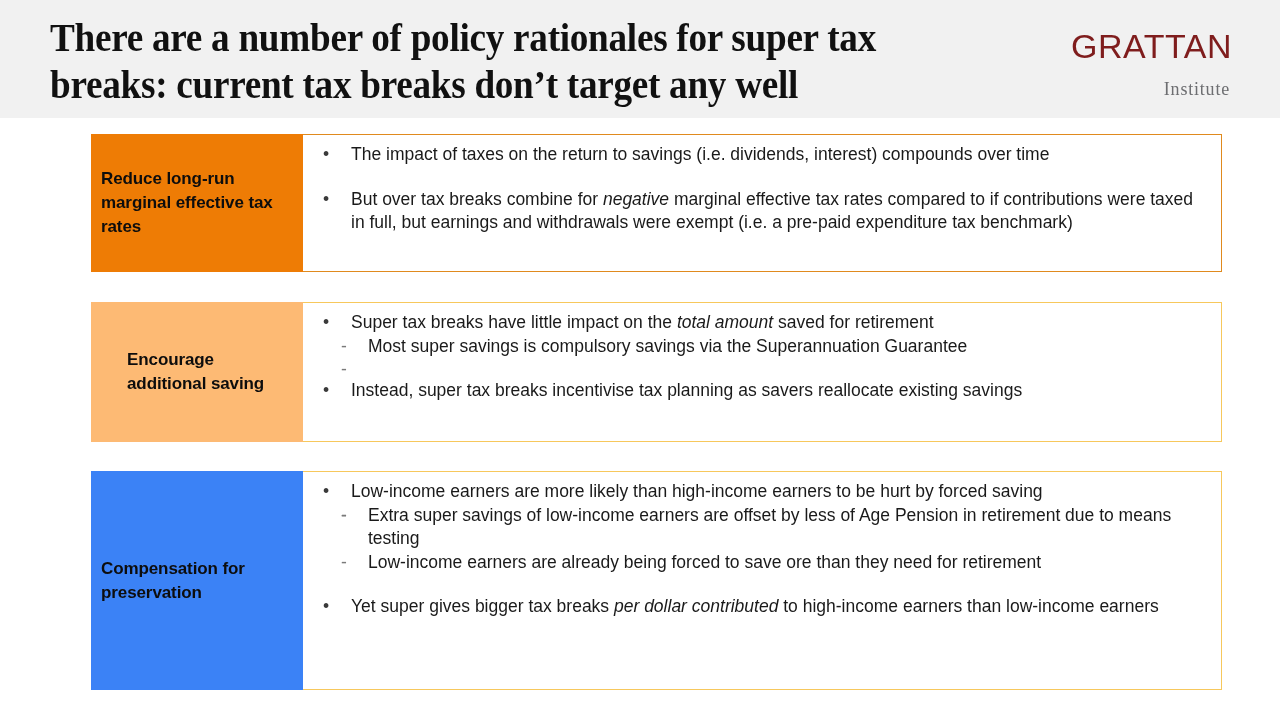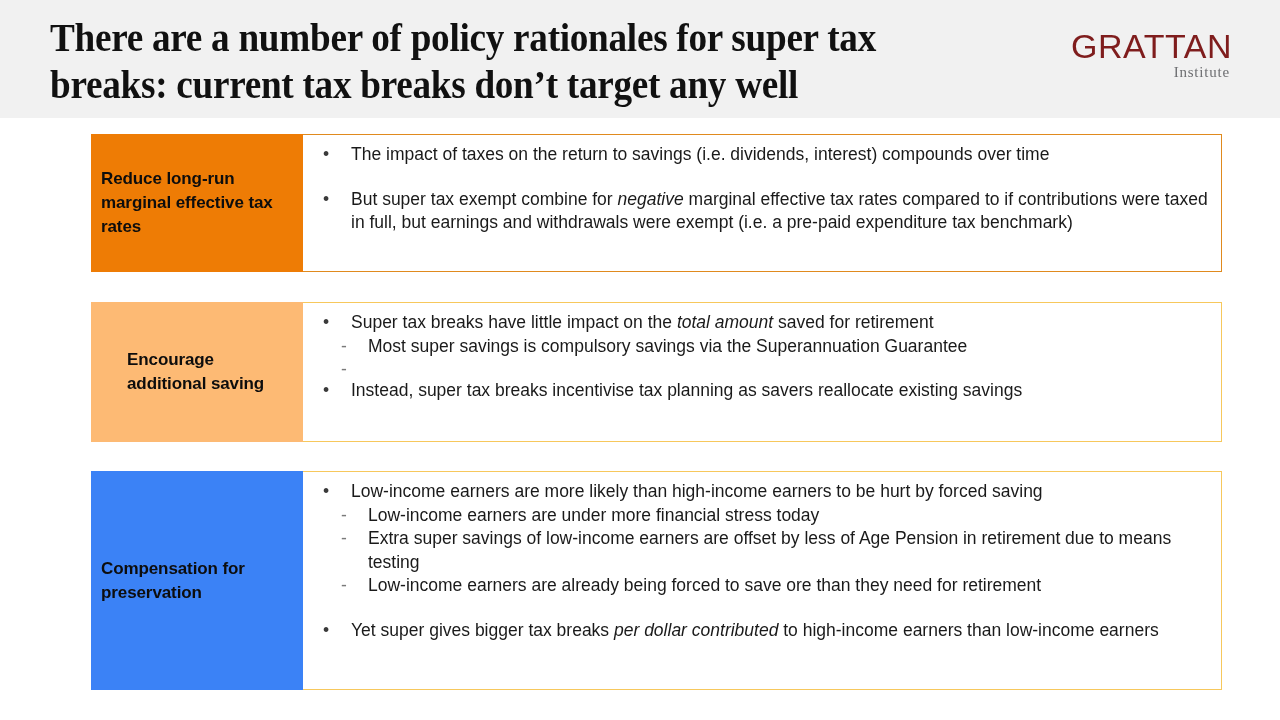--- a/index.html
+++ b/index.html
@@ -56,25 +56,25 @@
   .logo-word {
     font-family: "Liberation Sans", sans-serif;
     font-size: 34px;
     line-height: 36px;
     letter-spacing: 0.5px;
     color: #7f1d1d;
     font-weight: 400;
   }
   .logo-sub {
     font-family: "Liberation Serif", "DejaVu Serif", serif;
-    font-size: 15px;
+    font-size: 18px;
     line-height: 17px;
     color: #6d6e71;
     letter-spacing: 0.8px;
-    margin-top: 0;
+    margin-top: 17px;
     padding-right: 2px;
   }
 
   
   .row {
     position: absolute;
     display: flex;
     left: 91px;
     width: 1131px;
     box-sizing: border-box;
@@ -164,21 +164,21 @@
   </div>
 
   <div id="rows-host">
       <div class="row row-1 theme-dark">
         <div class="label-box" style="background: rgb(238, 124, 5);">
           <div class="label-text">Reduce long-run marginal effective tax rates</div>
         </div>
         <div class="content-box" style="border-color: rgb(224, 138, 30);">
           <ul class="bullets">
             <li class="bullet"><span class="mark">•</span><span>The impact of taxes on the return to savings (i.e. dividends, interest) compounds over time</span></li>
-            <li class="bullet gap-top"><span class="mark">•</span><span>But super tax exempt combine for </span><i class="em">negative</i><span> marginal effective tax rates compared to if contributions were taxed in full, but earnings and withdrawals were exempt (i.e. a pre-paid expenditure tax benchmark)</span></li>
+            <li class="bullet gap-top"><span class="mark">•</span><span>But over tax breaks combine for </span><i class="em">negative</i><span> marginal effective tax rates compared to if contributions were taxed in full, but earnings and withdrawals were exempt (i.e. a pre-paid expenditure tax benchmark)</span></li>
           </ul>
         </div>
       </div>
       <div class="row row-2 theme-gold">
         <div class="label-box" style="background: #fdba74; padding-left: 36px;">
           <div class="label-text">Encourage additional saving</div>
         </div>
         <div class="content-box" style="border-color: rgb(247, 200, 92);">
           <ul class="bullets">
             <li class="bullet"><span class="mark">•</span><span>Super tax breaks have little impact on the </span><i class="em">total amount</i><span> saved for retirement</span></li>
@@ -188,21 +188,21 @@
           </ul>
         </div>
       </div>
       <div class="row row-3 theme-gold">
         <div class="label-box" style="background: #3b82f6;">
           <div class="label-text">Compensation for preservation</div>
         </div>
         <div class="content-box" style="border-color: rgb(247, 200, 92);">
           <ul class="bullets">
             <li class="bullet"><span class="mark">•</span><span>Low-income earners are more likely than high-income earners to be hurt by forced saving</span></li>
-            <li class="bullet sub"><span class="mark">-</span><span>Low-income earners are under more financial stress today</span></li>
+            <li class="bullet sub"><span class="mark">-</span></li>
             <li class="bullet sub"><span class="mark">-</span><span>Extra super savings of low-income earners are offset by less of Age Pension in retirement due to means testing</span></li>
             <li class="bullet sub"><span class="mark">-</span><span>Low-income earners are already being forced to save ore than they need for retirement</span></li>
             <li class="bullet gap-top"><span class="mark">•</span><span>Yet super gives bigger tax breaks </span><i class="em">per dollar contributed</i><span> to high-income earners than low-income earners</span></li>
           </ul>
         </div>
       </div>
     </div>
 
 </div>
 

